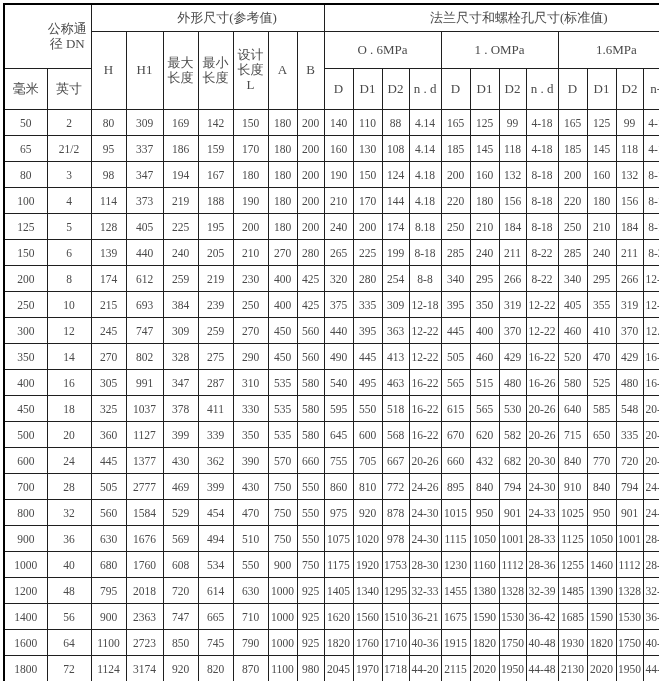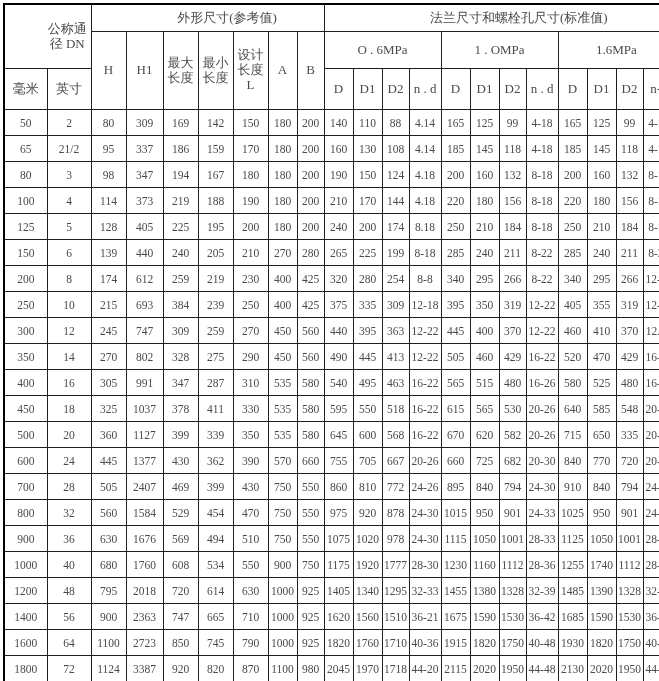--- a/index.html
+++ b/index.html
@@ -419,33 +419,33 @@
         <td>430</td>
         <td>362</td>
         <td>390</td>
         <td>570</td>
         <td>660</td>
         <td>755</td>
         <td>705</td>
         <td>667</td>
         <td>20-26</td>
         <td>660</td>
-        <td>725</td>
+        <td>432</td>
         <td>682</td>
         <td>20-30</td>
         <td>840</td>
         <td>770</td>
         <td>720</td>
         <td>20-36</td>
       </tr>
       <tr>
         <td>700</td>
         <td>28</td>
         <td>505</td>
-        <td>2407</td>
+        <td>2777</td>
         <td>469</td>
         <td>399</td>
         <td>430</td>
         <td>750</td>
         <td>550</td>
         <td>860</td>
         <td>810</td>
         <td>772</td>
         <td>24-26</td>
         <td>895</td>
@@ -508,28 +508,28 @@
         <td>40</td>
         <td>680</td>
         <td>1760</td>
         <td>608</td>
         <td>534</td>
         <td>550</td>
         <td>900</td>
         <td>750</td>
         <td>1175</td>
         <td>1920</td>
-        <td>1777</td>
+        <td>1753</td>
         <td>28-30</td>
         <td>1230</td>
         <td>1160</td>
         <td>1112</td>
         <td>28-36</td>
         <td>1255</td>
-        <td>1740</td>
+        <td>1460</td>
         <td>1112</td>
         <td>28-42</td>
       </tr>
       <tr>
         <td>1200</td>
         <td>48</td>
         <td>795</td>
         <td>2018</td>
         <td>720</td>
         <td>614</td>
@@ -592,21 +592,21 @@
         <td>40-48</td>
         <td>1930</td>
         <td>1820</td>
         <td>1750</td>
         <td>40-56</td>
       </tr>
       <tr>
         <td>1800</td>
         <td>72</td>
         <td>1124</td>
-        <td>3387</td>
+        <td>3174</td>
         <td>920</td>
         <td>820</td>
         <td>870</td>
         <td>1100</td>
         <td>980</td>
         <td>2045</td>
         <td>1970</td>
         <td>1718</td>
         <td>44-20</td>
         <td>2115</td>

